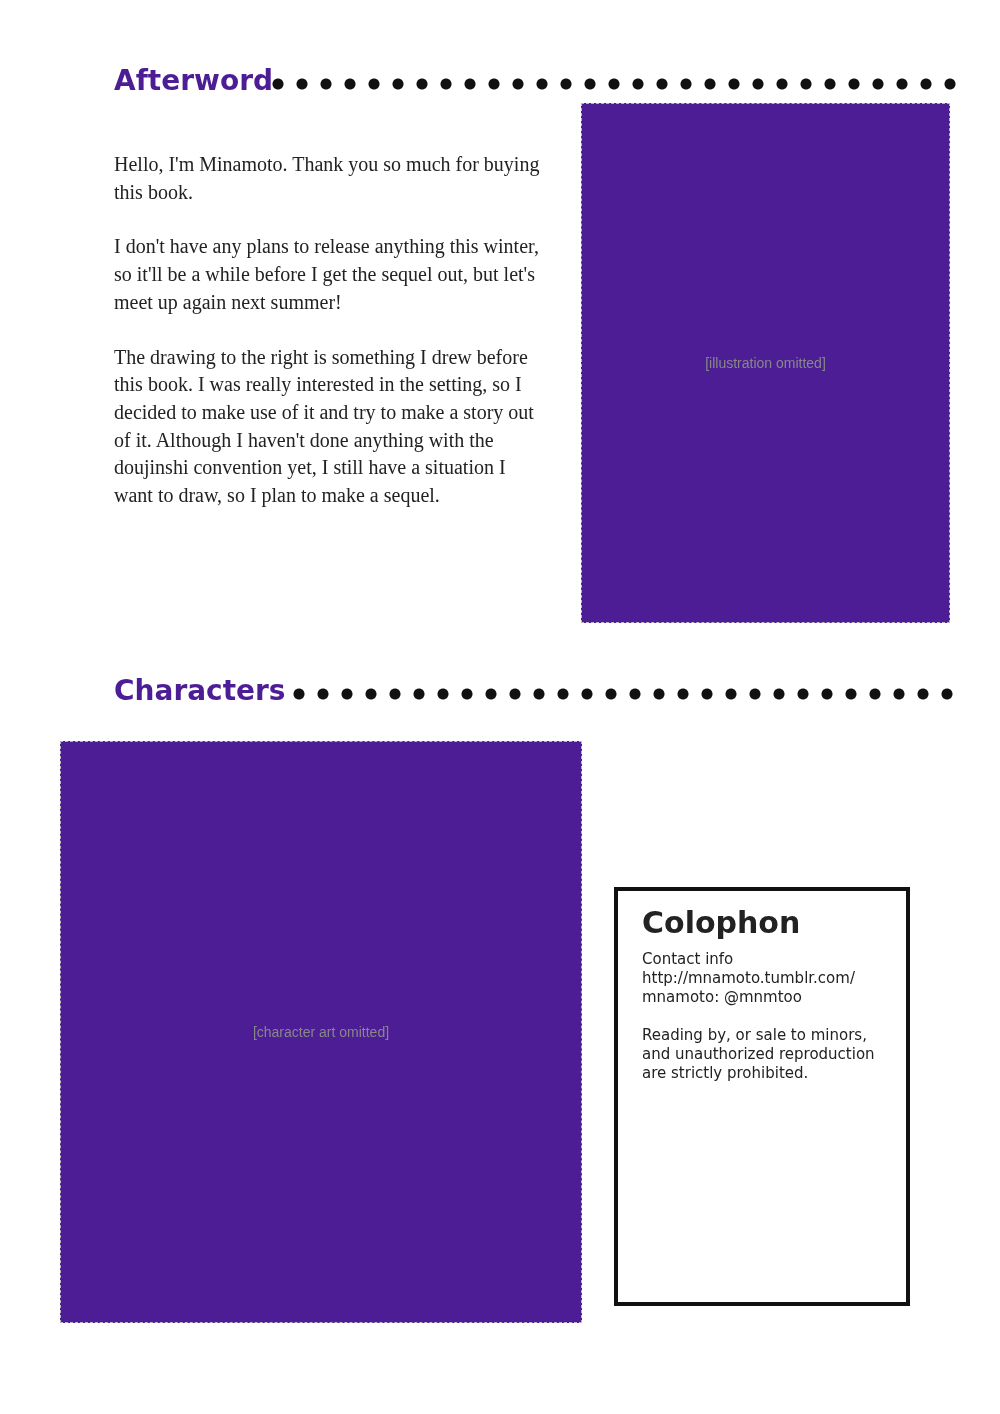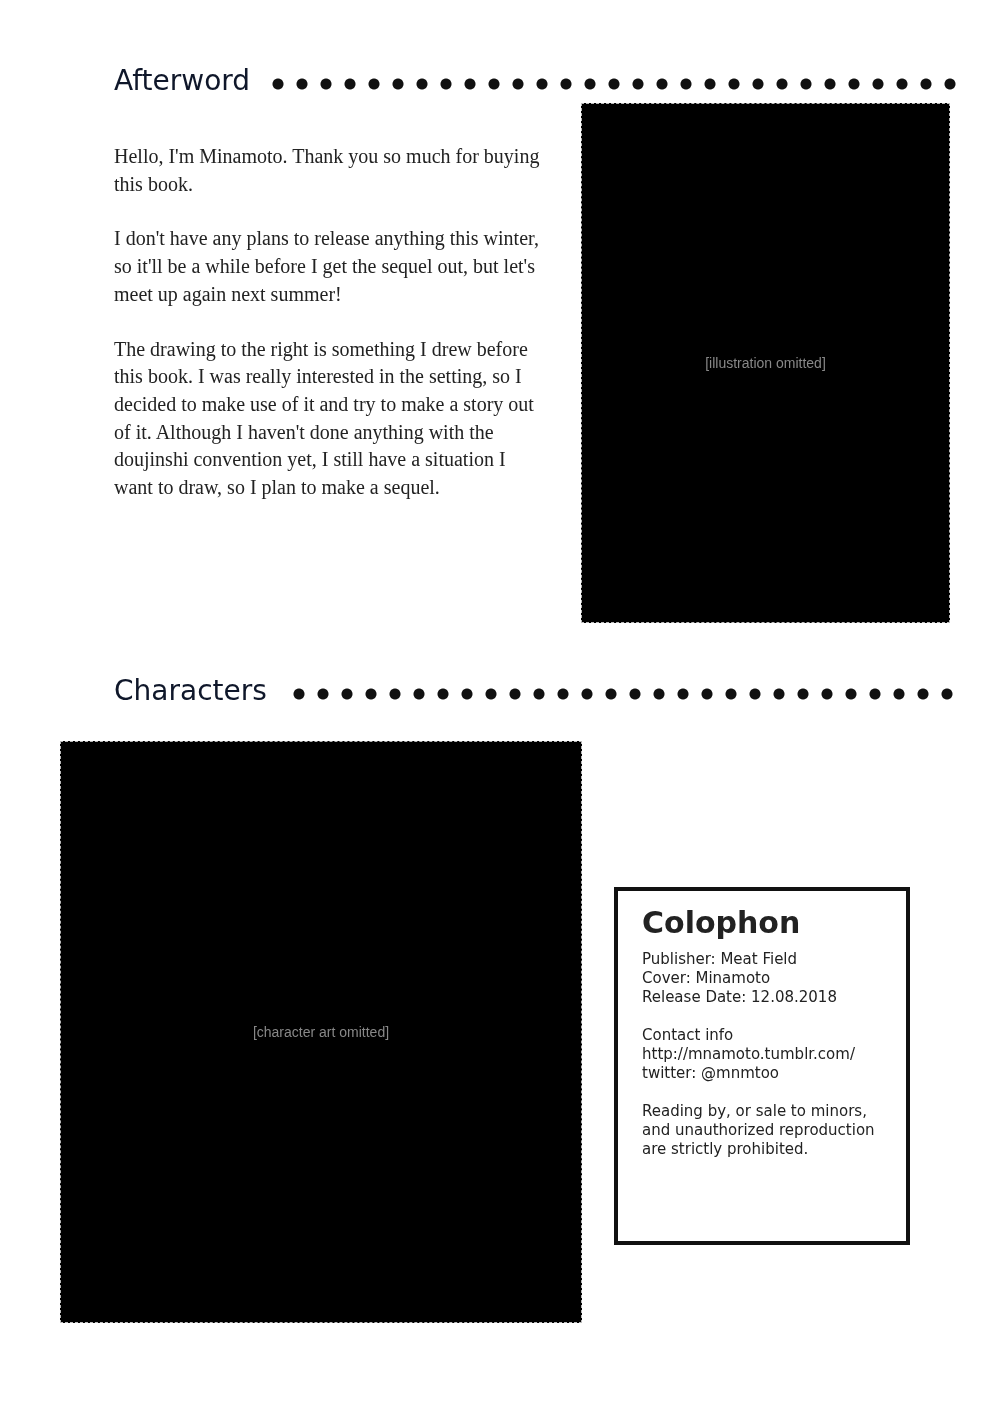--- a/index.html
+++ b/index.html
@@ -1,21 +1,21 @@
 <!DOCTYPE html>
 <html><head>
   <meta charset="utf-8">
   <style>
     body { margin:0; background:#fff; width:1000px; height:1414px; position:relative; font-family:"Liberation Serif", serif; color:#222; }
-    .heading { position:absolute; font-family:"DejaVu Sans", sans-serif; font-weight:normal; font-size:28px; color:#0f172a; }
+    .heading { position:absolute; font-family:"DejaVu Sans", sans-serif; font-weight:bold; font-size:28px; color:#4c1d95; }
     .dots { position:absolute; height:14px; background-image: radial-gradient(circle, #111 5px, transparent 6px); background-size:24px 14px; background-repeat:repeat-x; }
     .prose { position:absolute; left:114px; top:143px; width:430px; font-size:20px; line-height:27.7px; }
-    .prose p { margin:0 0 27px 0; }
-    .placeholder { position:absolute; border:1px dashed #bbb; background:#000000; color:#888; font-family:"Liberation Sans", sans-serif; font-size:14px; display:flex; align-items:center; justify-content:center; }
-    .colophon { position:absolute; left:614px; top:887px; width:296px; height:358px; border:4px solid #111; box-sizing:border-box; padding:22px 24px; font-family:"DejaVu Sans", sans-serif; font-size:15px; line-height:19px; }
+    .prose p { margin:8px 0 27px 0; }
+    .placeholder { position:absolute; border:1px dashed #bbb; background:#4c1d95; color:#888; font-family:"Liberation Sans", sans-serif; font-size:14px; display:flex; align-items:center; justify-content:center; }
+    .colophon { position:absolute; left:614px; top:887px; width:296px; height:419px; border:4px solid #111; box-sizing:border-box; padding:22px 24px; font-family:"DejaVu Sans", sans-serif; font-size:15px; line-height:19px; }
     .colophon h2 { margin:0 0 18px 0; font-size:30px; }
     .colophon .block { margin-bottom:19px; }
   </style>
 </head>
 <body>
 
 <div class="heading" style="left:114px;top:64px;">Afterword</div>
 <div class="dots" style="left:266px;top:77px;width:690px;"></div>
 
 <div class="prose">
@@ -27,23 +27,18 @@
 <div class="placeholder" style="left:581px;top:103px;width:367px;height:518px;">[illustration omitted]</div>
 
 <div class="heading" style="left:114px;top:674px;">Characters</div>
 <div class="dots" style="left:287px;top:687px;width:669px;"></div>
 
 <div class="placeholder" style="left:60px;top:741px;width:520px;height:580px;">[character art omitted]</div>
 
 <div class="colophon">
   <h2>Colophon</h2>
   <div class="block">
-    <div>Publisher: Meat Field</div>
-    <div>Cover: Minamoto</div>
-    <div>Release Date: 12.08.2018</div>
-  </div>
-  <div class="block">
     <div>Contact info</div>
     <div>http://mnamoto.tumblr.com/</div>
-    <div>twitter: @mnmtoo</div>
+    <div>mnamoto: @mnmtoo</div>
   </div>
   <div>Reading by, or sale to minors, and unauthorized reproduction are strictly prohibited.</div>
 </div>
 
 </body></html>

